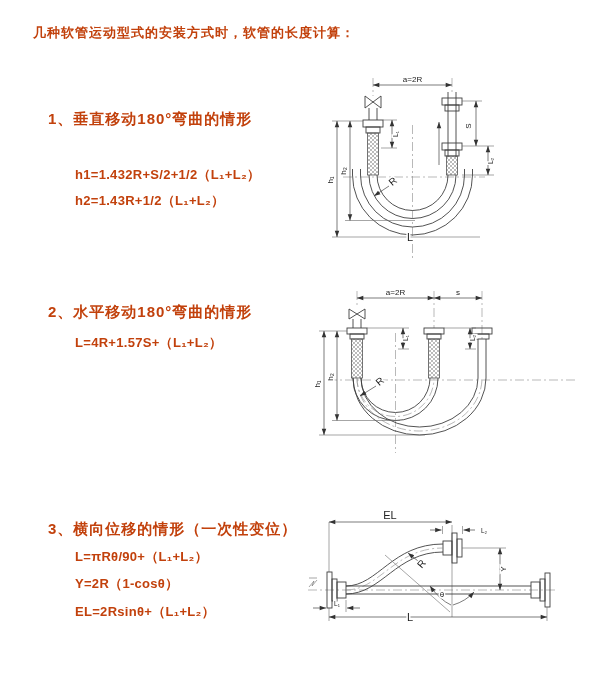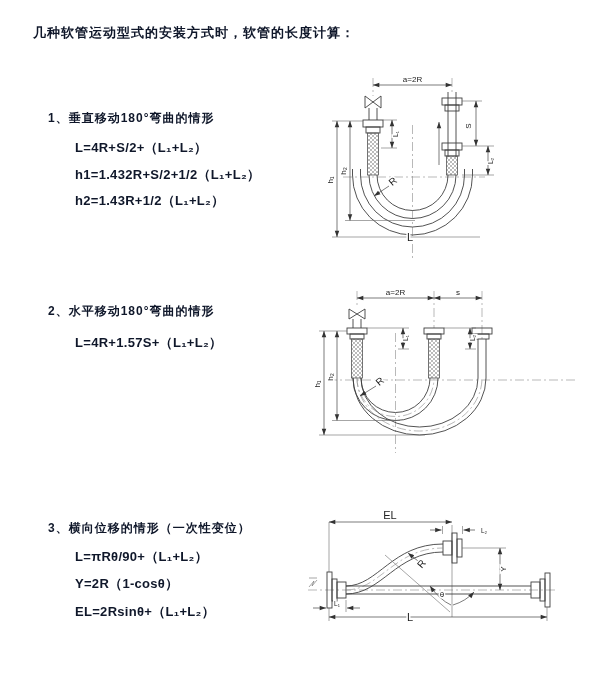--- a/index.html
+++ b/index.html
@@ -1,19 +1,19 @@
 <!DOCTYPE html>
 <html><head>
 <meta charset="utf-8">
 <style>
   html,body{margin:0;padding:0;background:#f2f2f2;}
   .page{position:relative;width:600px;height:675px;background:#ffffff;outline:1px solid #d9d9d9;
-        font-family:"Liberation Sans","DejaVu Sans",sans-serif;color:#0f172a;overflow:hidden;}
+        font-family:"Liberation Sans","DejaVu Sans",sans-serif;color:#c2410c;overflow:hidden;}
   .title{position:absolute;left:33px;top:24px;font-size:13px;font-weight:700;letter-spacing:1px;}
-  .sec-heading{position:absolute;font-size:12px;font-weight:700;letter-spacing:1px;}
+  .sec-heading{position:absolute;font-size:15px;font-weight:700;letter-spacing:1px;}
   .formula{position:absolute;font-size:13px;font-weight:600;letter-spacing:.3px;}
   .diag{position:absolute;}
   
   .ln{stroke:#3f3f3f;stroke-width:.9;fill:none;}
   .thin{stroke:#6a6a6a;stroke-width:.6;fill:none;}
   .dim{stroke:#444;stroke-width:.7;fill:none;}
   .cl{stroke:#8a8a8a;stroke-width:.6;fill:none;stroke-dasharray:9 3 2 3;}
   .svgtxt{font-family:"Liberation Sans","DejaVu Sans",sans-serif;fill:#222;font-size:8px;}
   .halo{stroke:#fff;stroke-width:3px;paint-order:stroke;}
   .t6{font-size:6.5px;} .t10{font-size:10px;} .t11{font-size:11px;}
@@ -30,21 +30,20 @@
       </marker>
       <pattern id="xh" width="4" height="4" patternUnits="userSpaceOnUse">
         <path d="M0,0 L4,4 M4,0 L0,4" stroke="#777" stroke-width="0.5"></path>
       </pattern>
     </defs>
   </svg>
 
   <div class="title">几种软管运动型式的安装方式时，软管的长度计算：</div>
 
   <div class="sec-heading" style="left:48px;top:110px">1、垂直移动180°弯曲的情形</div>
-  <div class="formula" style="left:75px;top:139px">L=4R+S/2+（L₁+L₂）</div>
   <div class="formula" style="left:75px;top:166px">h1=1.432R+S/2+1/2（L₁+L₂）</div>
   <div class="formula" style="left:75px;top:192px">h2=1.43R+1/2（L₁+L₂）</div>
 
   <svg class="diag" style="left:315px;top:70px" width="265" height="195" viewBox="0 0 265 195">
     <g>
       <line class="cl" x1="58" y1="8" x2="58" y2="26"></line>
       <line class="cl" x1="137" y1="8" x2="137" y2="24"></line>
       <line class="cl" x1="97.5" y1="55" x2="97.5" y2="190"></line>
       <line class="cl" x1="28" y1="107" x2="170" y2="107"></line>
     </g>

